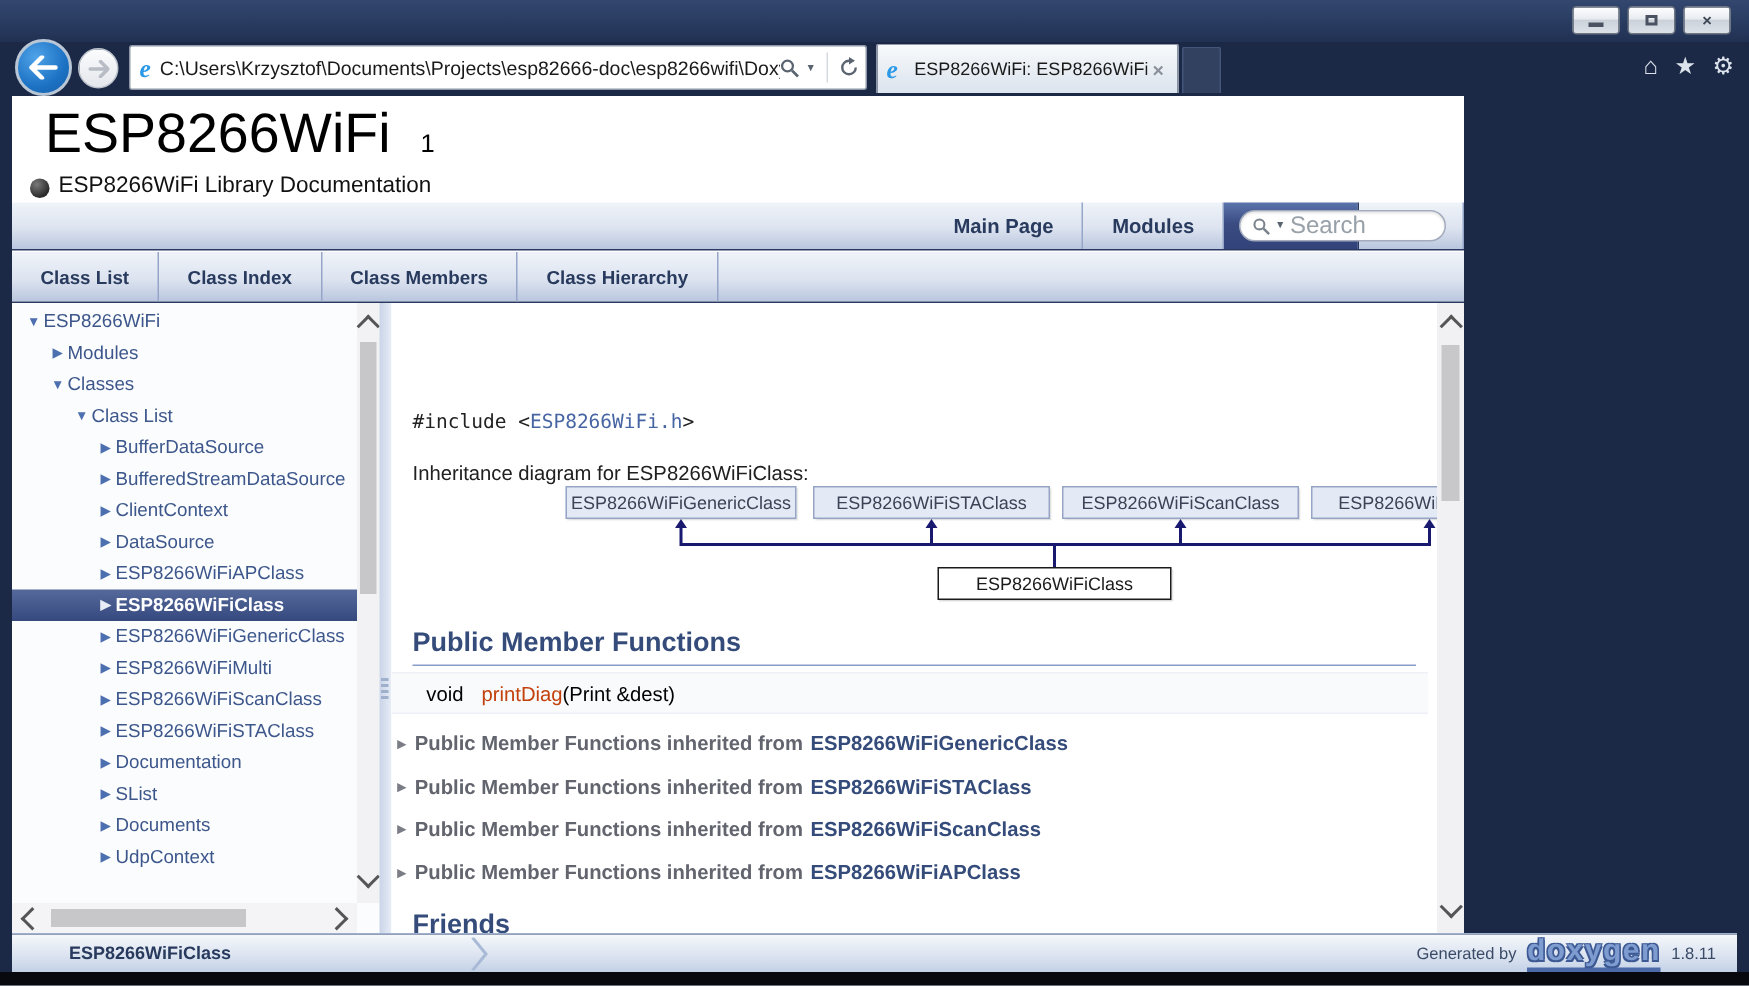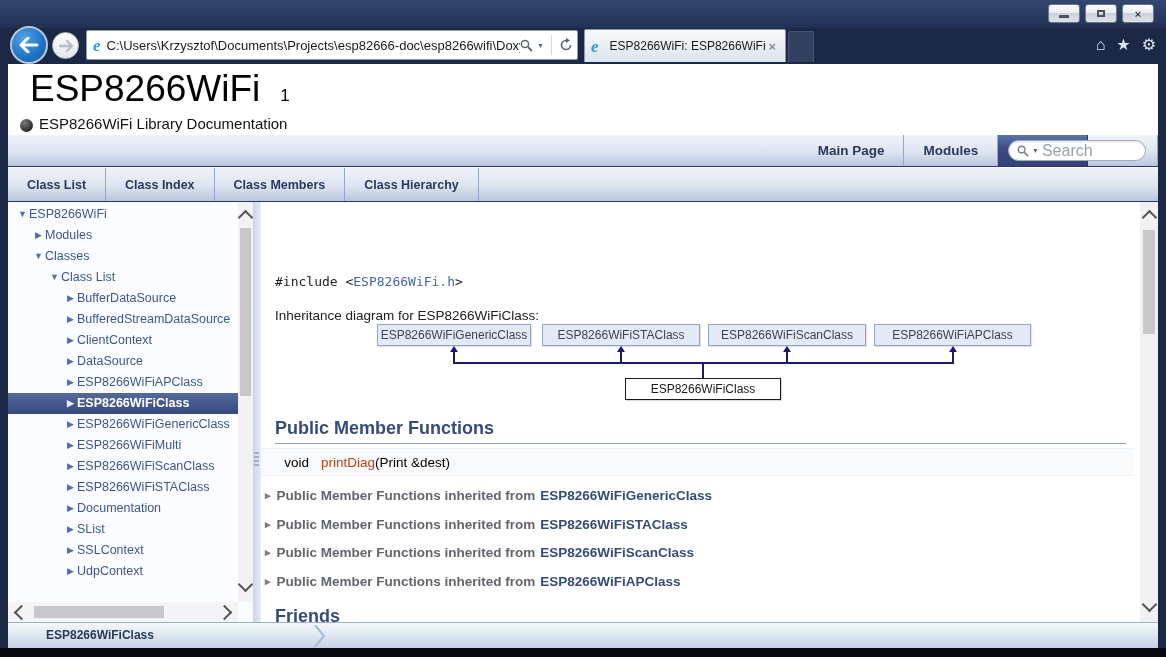--- a/index.html
+++ b/index.html
@@ -33,21 +33,21 @@
   .addr-sep{width:1px;height:20px;background:#D5D9E0;margin:0 3px;}
   .tab{position:absolute;left:584px;top:1px;width:202px;height:33px;
     background:linear-gradient(180deg,#F8FAFC,#E9EEF4 50%,#DCE4EE);border:1px solid #8E98A8;border-bottom:none;
     border-radius:2px 2px 0 0;display:flex;align-items:center;box-sizing:border-box;padding:0 6px;}
   .tabtitle{flex:1;font-size:12px;color:#1A1A1A;white-space:nowrap;overflow:hidden;margin-left:5px;}
   .tabclose{color:#8A9099;font-size:13px;font-weight:bold;padding:0 3px;}
   .tabstub{position:absolute;left:788px;top:3px;width:26px;height:31px;background:#31415F;border-radius:2px 2px 0 0;border:1px solid #44557A;border-bottom:none;box-sizing:border-box;}
   .chrome-icons{position:absolute;right:10px;top:6px;display:flex;gap:11px;color:#DDE3EC;font-size:16px;}
   .chrome-icons span{line-height:22px;}
   
-  .page{position:absolute;left:8px;top:64px;width:1150px;height:558px;background:#fff;overflow:hidden;}
+  .page{position:absolute;left:8px;top:64px;width:968px;height:558px;background:#fff;overflow:hidden;}
   .proj-title{position:absolute;left:22px;top:4px;font-size:37px;color:#000;letter-spacing:0;}
   .proj-number{font-size:17px;margin-left:20px;}
   .proj-brief{position:absolute;left:12px;top:51px;font-size:15px;color:#111;display:flex;align-items:flex-end;gap:6px;}
   .lib-icon{width:13px;height:13px;border-radius:50%;background:radial-gradient(circle at 35% 30%,#7A7A7A,#2A2A2A 70%);display:inline-block;}
   .tabrow{position:absolute;left:0;width:100%;box-sizing:border-box;
     background:linear-gradient(180deg,#EFF3F9 0%,#DDE4F0 55%,#B9C6DE 100%);
     border-bottom:1px solid #293962;display:flex;}
   .tabrow1{top:71px;height:32px;justify-content:flex-end;}
   .tabrow2{top:104px;height:34px;}
   .dtab{display:flex;align-items:center;padding:0 19px;font-weight:bold;color:#283A5D;border-right:1px solid #96A6C9;}
@@ -291,21 +291,21 @@
       <div class="titem lvl3">
           <span class="arrow">▶</span>
           <span>Documentation</span>
         </div>
       <div class="titem lvl3">
           <span class="arrow">▶</span>
           <span>SList</span>
         </div>
       <div class="titem lvl3">
           <span class="arrow">▶</span>
-          <span>SSLContext</span>
+          <span>Documents</span>
         </div>
       <div class="titem lvl3">
           <span class="arrow">▶</span>
           <span>UdpContext</span>
         </div>
     </div>
     <div class="vscroll">
       <span class="chev up" style="left:2px;top:10px;"></span>
       <div class="thumb" style="top:26px;height:168px;"></div>
       <span class="chev down" style="left:2px;bottom:12px;"></span>
@@ -385,14 +385,19 @@
       <span class="chev down" style="left:4px;bottom:12px;"></span>
     </div>
   </div>
 </div>
 
 <div class="footer">
   <div class="crumb">ESP8266WiFiClass</div>
   <svg class="crumb-chev" width="14" height="22" viewBox="0 0 14 22">
     <path d="M2 0 L11 11 L2 22" stroke="#A9BAD6" stroke-width="2" fill="none"></path>
   </svg>
+  <div class="genby">
+    <span class="gtext">Generated by</span>
+    <span class="doxylogo">doxygen</span>
+    <span class="vtext">1.8.11</span>
+  </div>
 </div>
 <div class="frame-bottom"></div>
 
 </body></html>

